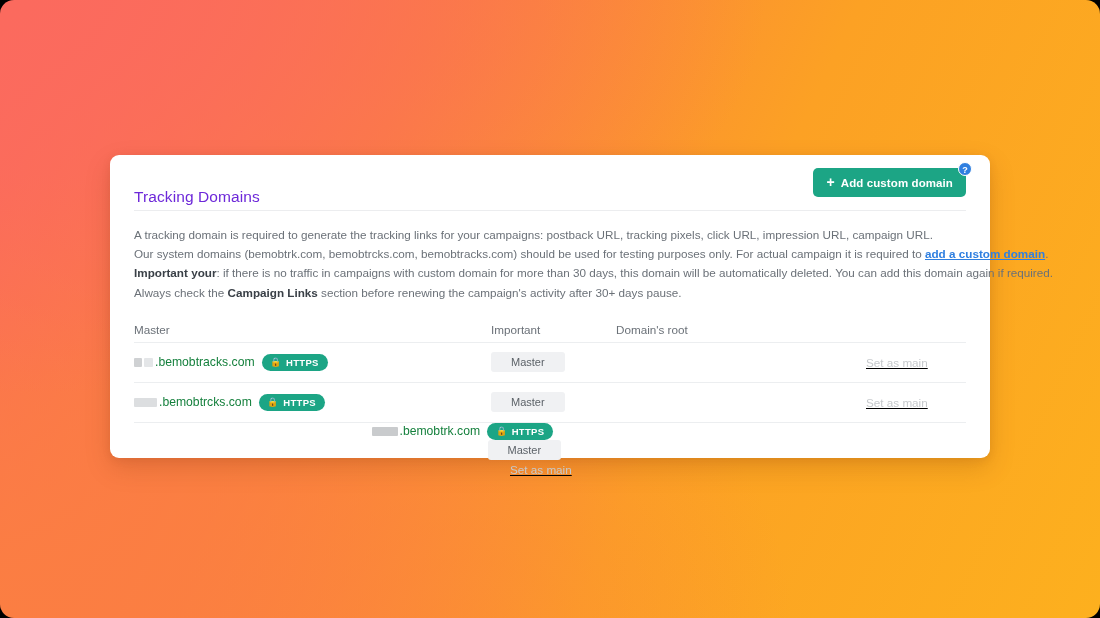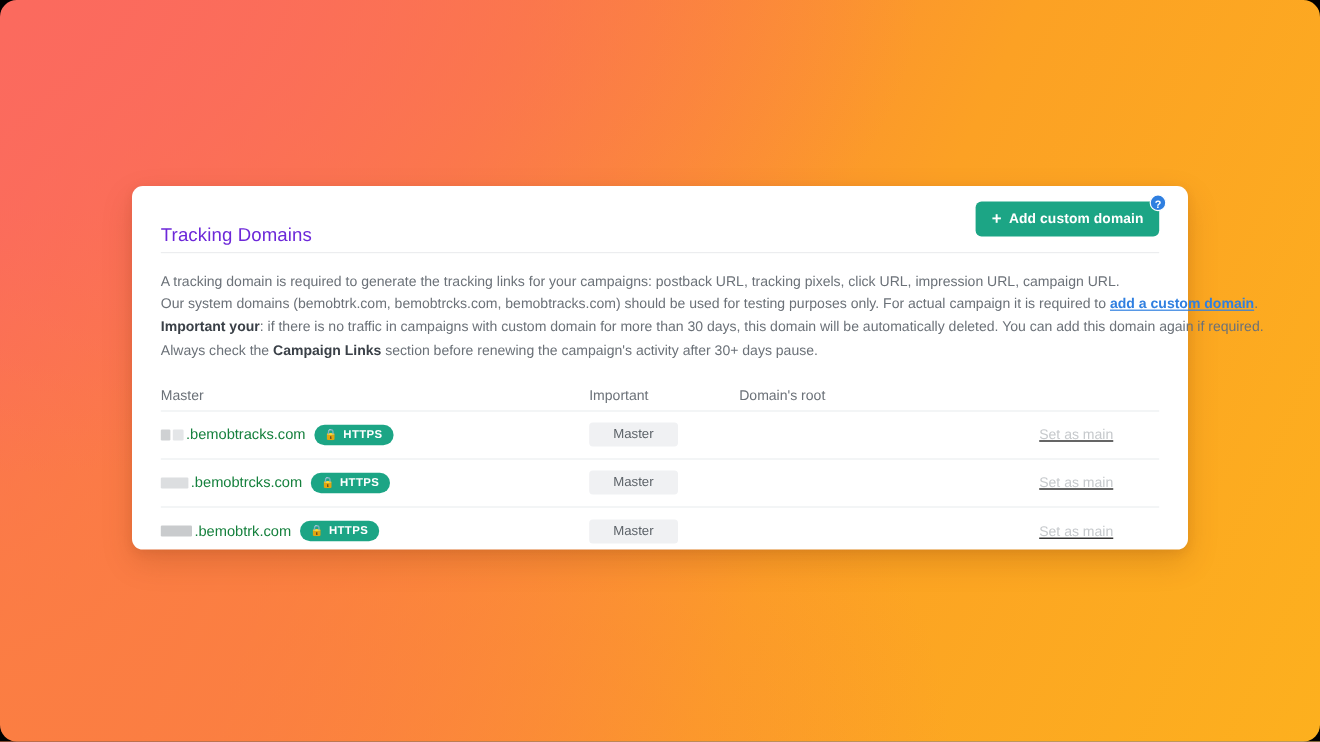--- a/index.html
+++ b/index.html
@@ -132,21 +132,21 @@
   .trow {
     display: flex;
     align-items: center;
     height: 40px;
     border-bottom: 1px solid #eceef0;
   }
   .trow.head {
     height: 26px;
     border-bottom: 1px solid #eceef0;
   }
-  .trow:last-child { border-bottom: none; }
+  .trow:last-child { border-bottom: none; flex-direction: column; }
 
   .col-domain  { width: 357px; display: flex; align-items: center; }
   .col-ws      { width: 125px; }
   .col-root    { flex: 1; }
   .col-action  { width: 120px; text-align: left; text-decoration: underline; }
 
   .trow.head span {
     font-size: 11.7px;
     color: #6b7178;
   }

